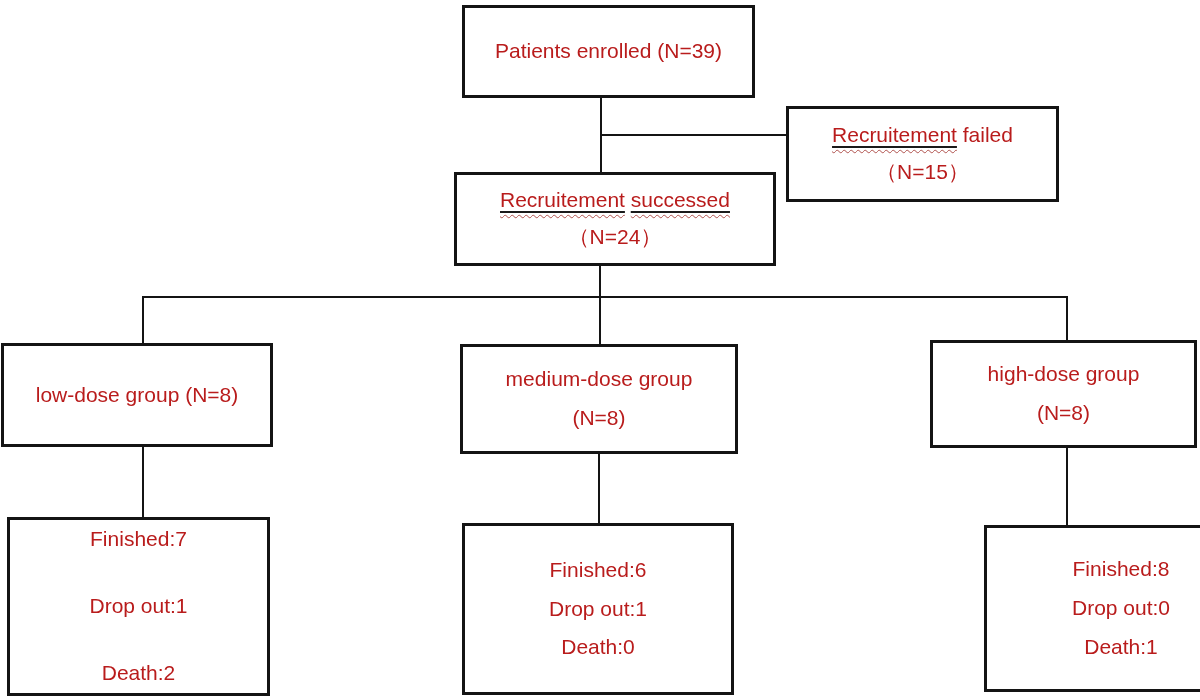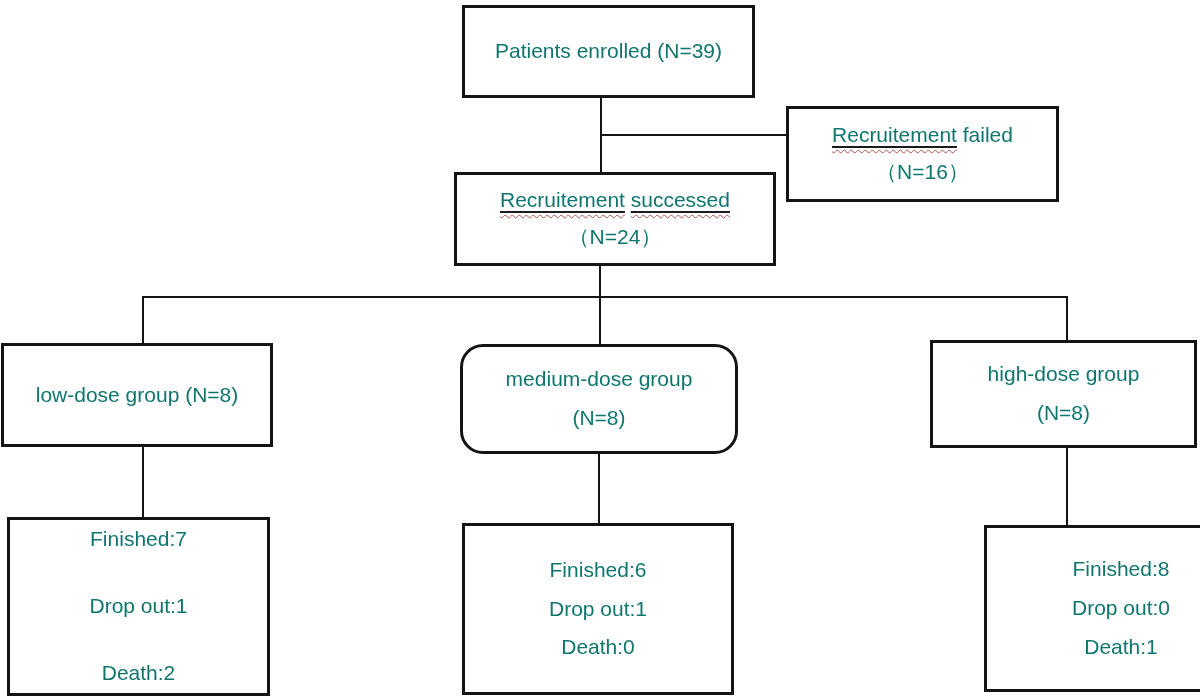--- a/index.html
+++ b/index.html
@@ -6,21 +6,21 @@
     margin: 0;
     padding: 0;
     background: #ffffff;
   }
   #canvas {
     position: relative;
     width: 1200px;
     height: 696px;
     background: #ffffff;
     font-family: "Liberation Sans", sans-serif;
-    color: #0f766e;
+    color: #b91c1c;
     overflow: hidden;
   }
   .node {
     position: absolute;
     box-sizing: border-box;
     border: 3px solid #141414;
     background: #ffffff;
     display: flex;
     flex-direction: column;
     align-items: center;
@@ -67,36 +67,36 @@
 
   <div class="node" style="left:462px; top:5px; width:293px; height:93px;">
     <div>Patients enrolled (N=39)</div>
   </div>
 
   <div class="node" style="left:786px; top:82px; width:273px; height:96px; line-height:1.75;margin-top:24px;">
     <div>
       <span class="uline"><span class="squig">Recruitement</span></span>
       <span>failed</span>
     </div>
-    <div>（N=16）</div>
+    <div>（N=15）</div>
   </div>
 
   <div class="node" style="left:442px; top:172px; width:322px; height:94px; line-height:1.75;margin-left:12px;">
     <div>
       <span class="uline"><span class="squig">Recruitement</span></span>
       <span class="uline"><span class="squig">successed</span></span>
     </div>
     <div>（N=24）</div>
   </div>
 
   <div class="node" style="left:1px; top:343px; width:272px; height:104px;">
     <div>low-dose group (N=8)</div>
   </div>
 
-  <div class="node" style="left:460px; top:344px; width:278px; height:110px;border-radius:23px;">
+  <div class="node" style="left:460px; top:344px; width:278px; height:110px;">
     <div>medium-dose group</div>
     <div>(N=8)</div>
   </div>
 
   <div class="node" style="left:930px; top:340px; width:267px; height:108px;">
     <div>high-dose group</div>
     <div>(N=8)</div>
   </div>
 
   <div class="node" style="left:7px; top:517px; width:263px; height:179px;justify-content:space-between;">

